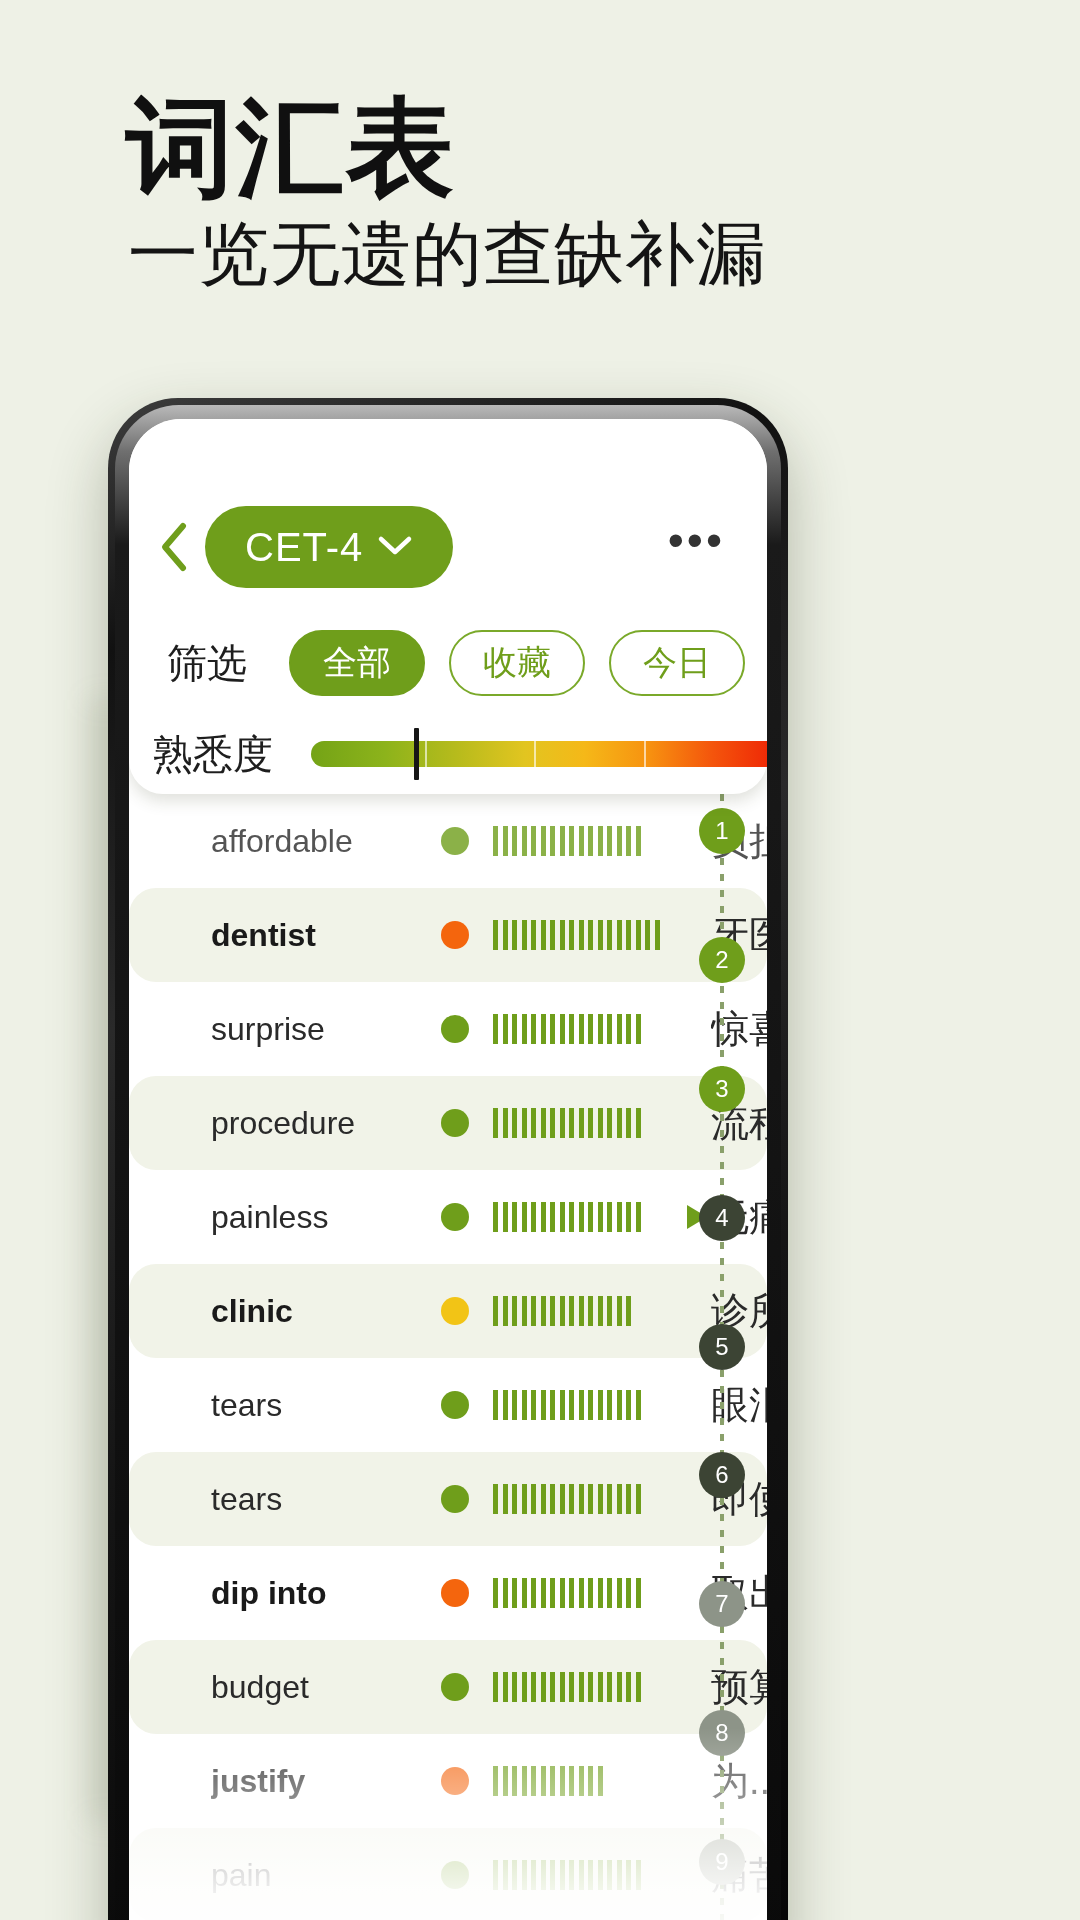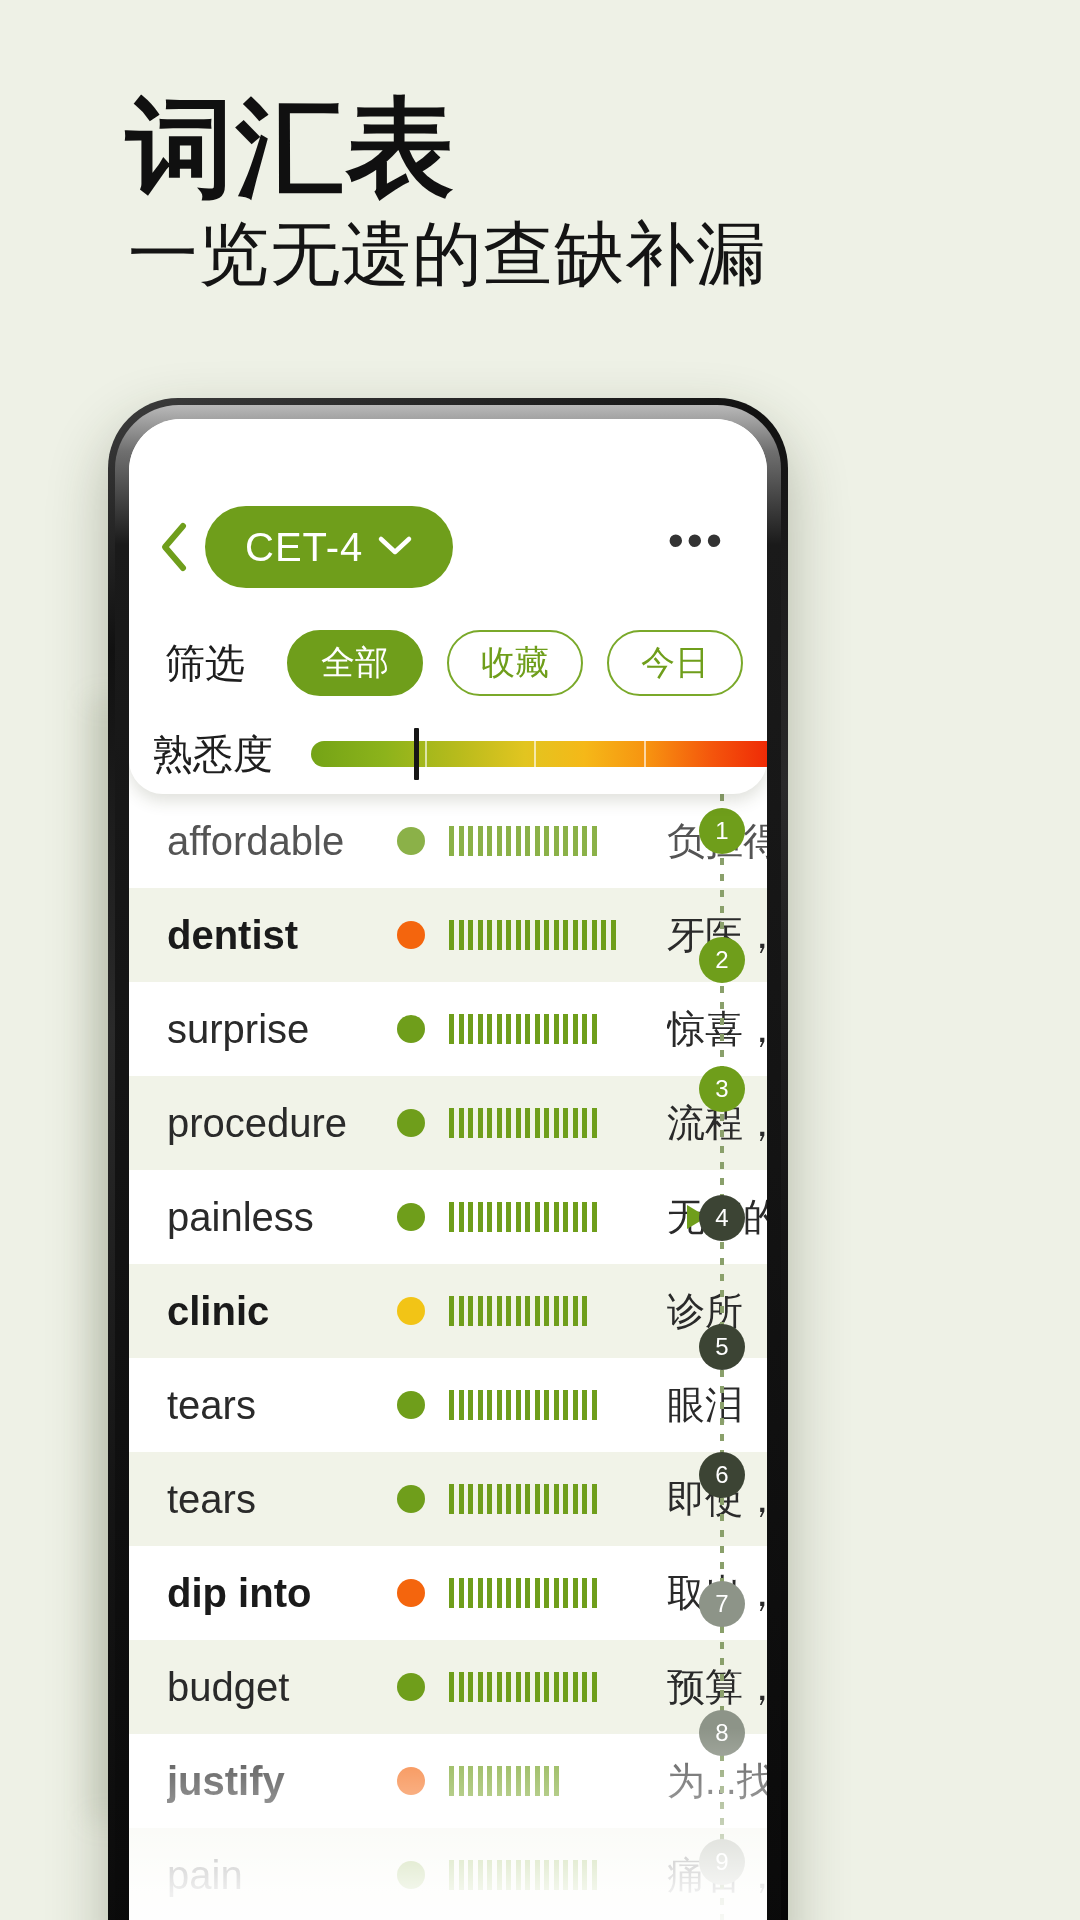--- a/index.html
+++ b/index.html
@@ -93,25 +93,24 @@
     letter-spacing:1px;
     white-space:nowrap;
   }
   #more-btn {
     margin-left:auto; margin-right:42px;
     font-size:46px; color:#333; letter-spacing:3px;
     line-height:20px; cursor:pointer; padding-bottom:14px;
   }
 
   #filter-row {
-    position:absolute; left:12px; top:196px; right:0; height:96px;
+    position:absolute; left:0; top:196px; right:0; height:96px;
     display:flex; align-items:center;
     padding-left:38px;
     overflow:hidden;
-    justify-content:flex-end;
   }
   #filter-label {
     font-size:40px; color:#1e1e1e; font-weight:500;
     margin-right:42px; white-space:nowrap;
   }
   .chip {
     flex:0 0 auto;
     height:66px; padding:0 32px;
     border-radius:34px;
     display:flex; align-items:center; justify-content:center;
@@ -149,25 +148,25 @@
     position:absolute; left:0; top:375px; right:0; bottom:0;
     z-index:3;
   }
   .row {
     position:relative;
     display:flex; align-items:center;
     height:94px;
     padding-left:38px;
   }
   .row.odd { background:#ffffff; }
-  .row.even { background:#f1f3e8; }
+  .row.even { background:#f1f3e8;border-radius:27px; }
   .word {
     width:230px; flex:0 0 230px;
-    font-size:40px; color:#2a2a2a;
-    white-space:nowrap; overflow:hidden;
+    font-size:32px; color:#2a2a2a;
+    white-space:nowrap; overflow:hidden;margin-left:44px;
   }
   .word.bold { font-weight:700; color:#1a1a1a; }
   .dot { flex:0 0 auto; width:28px; height:28px; border-radius:50%; margin-right:24px; }
   .bars { flex:0 0 auto; display:flex; align-items:center; gap:4.5px; width:190px; }
   .bars i { display:block; width:5px; height:30px; background:#6f9e1b; }
   .meaning {
     margin-left:28px; flex:1;
     font-size:38px; color:#2a2a2a;
     white-space:nowrap; overflow:hidden;
   }

